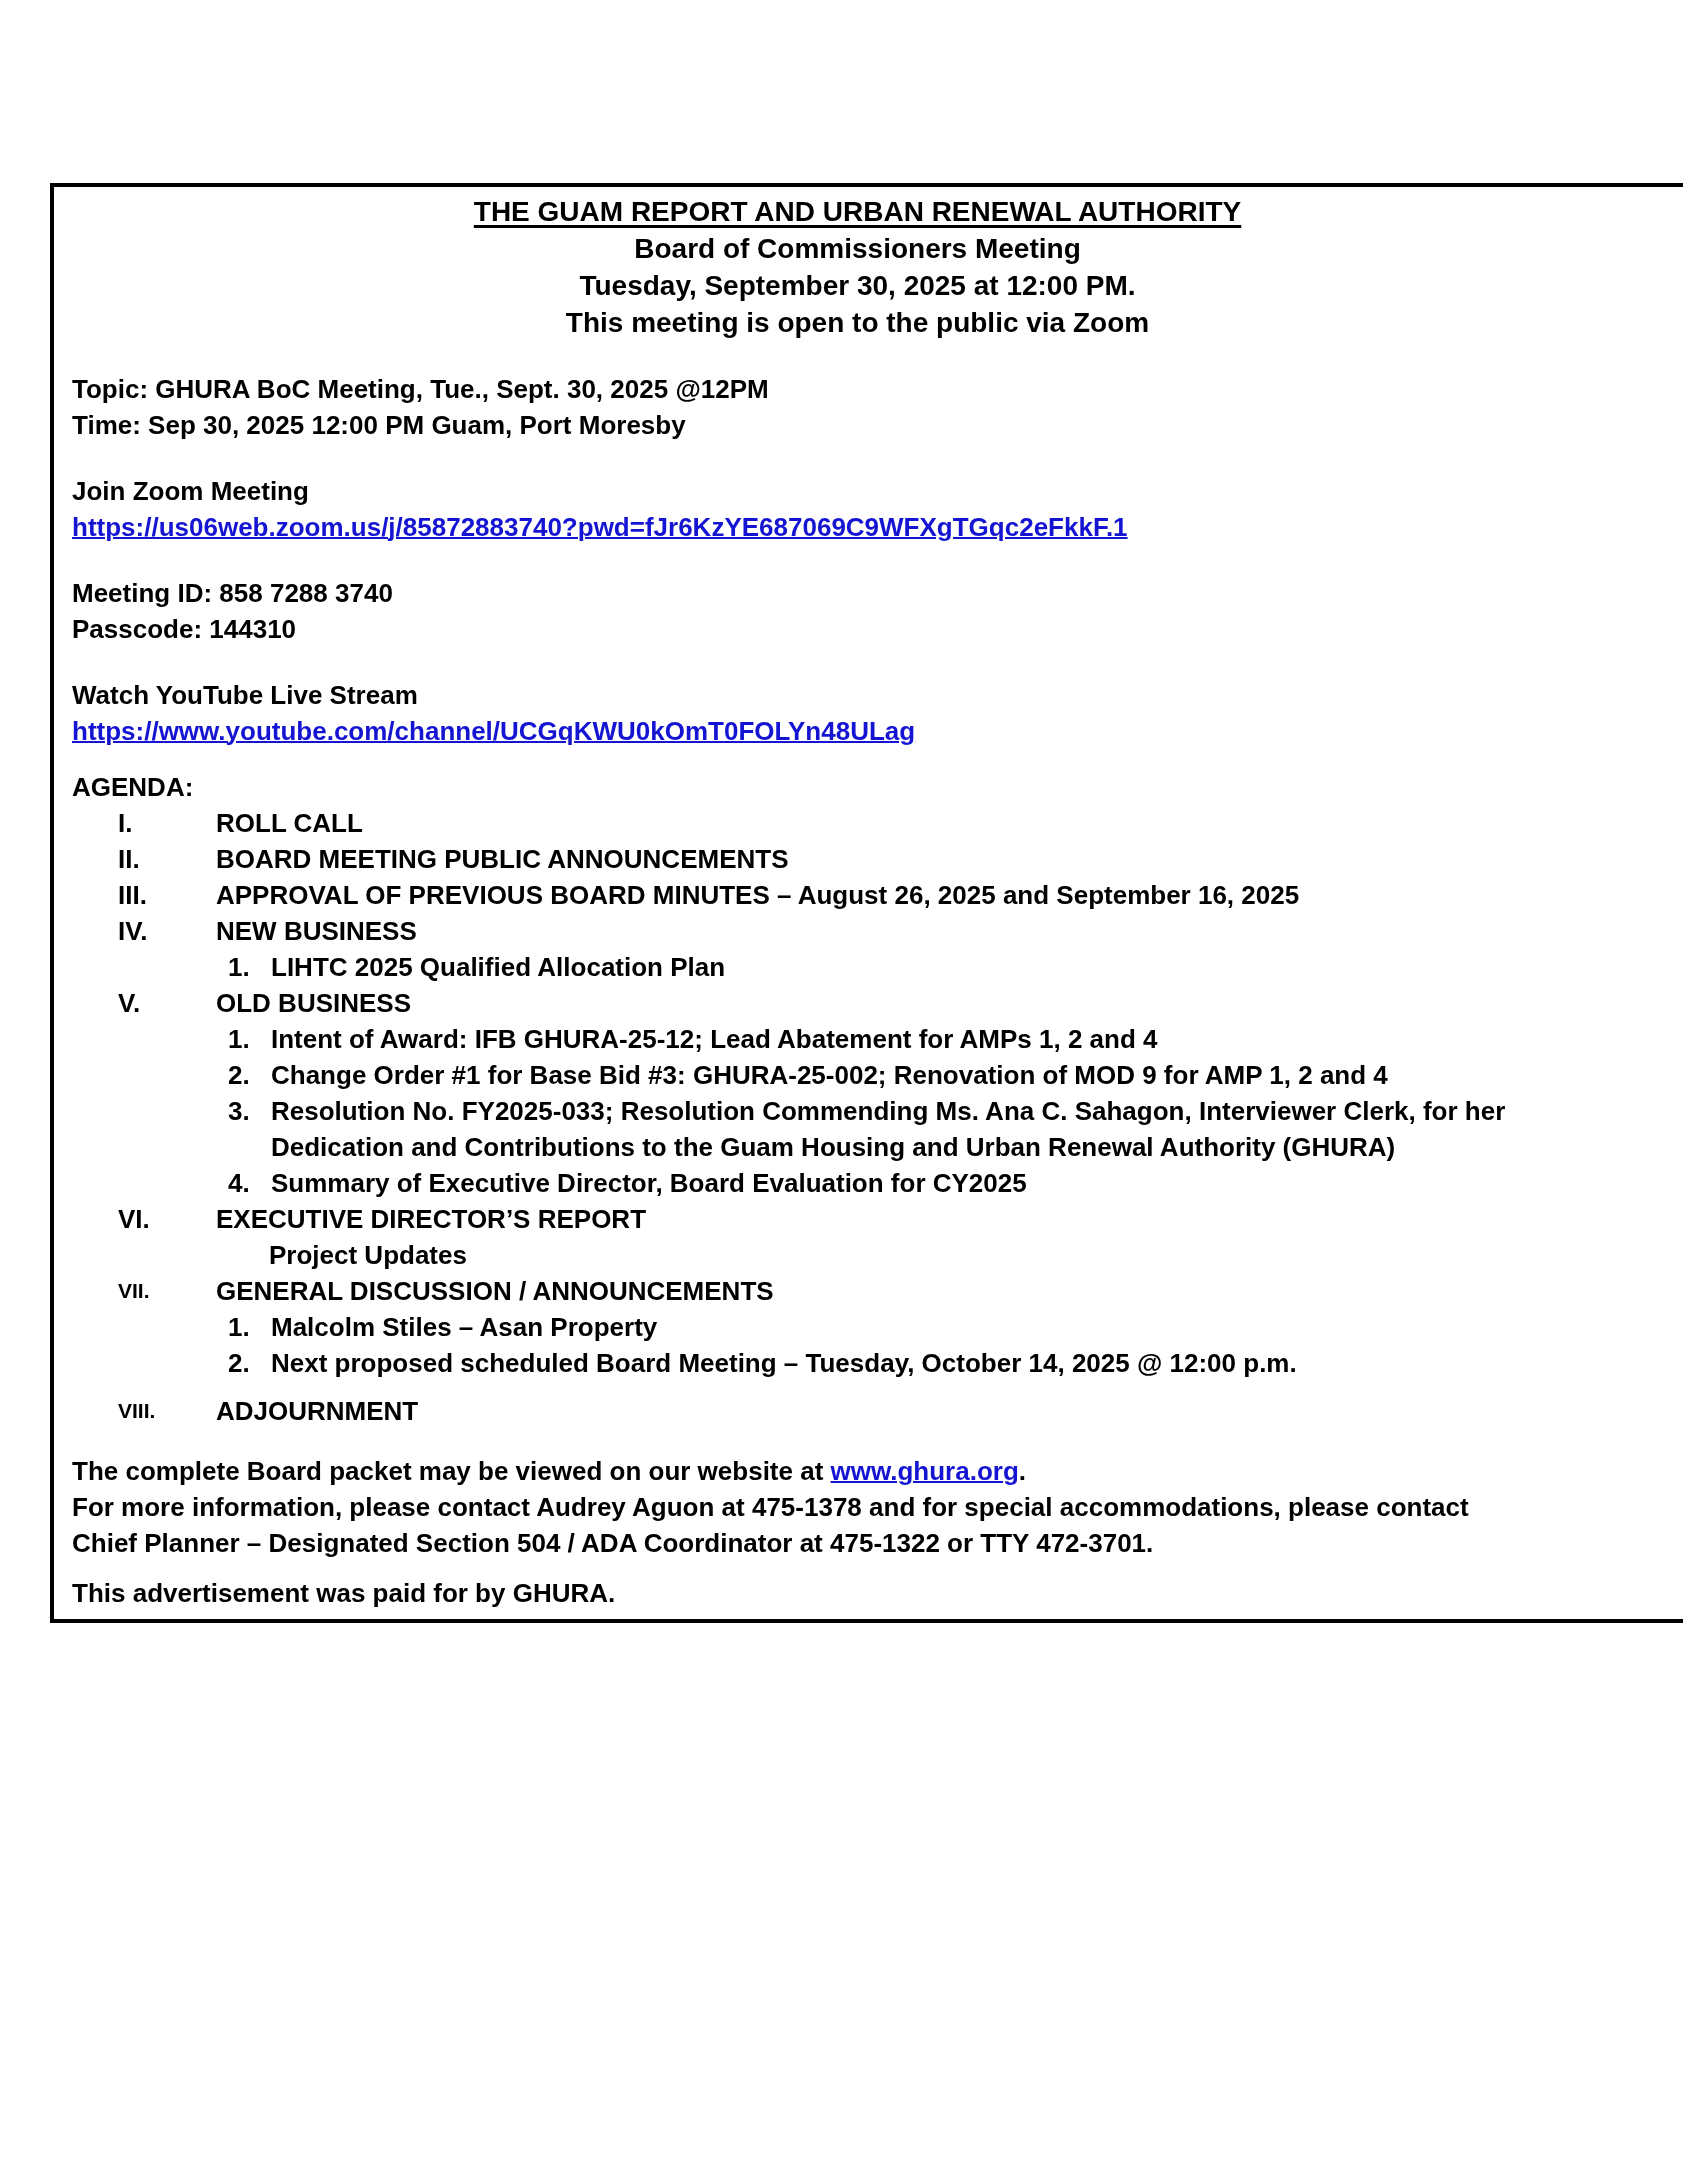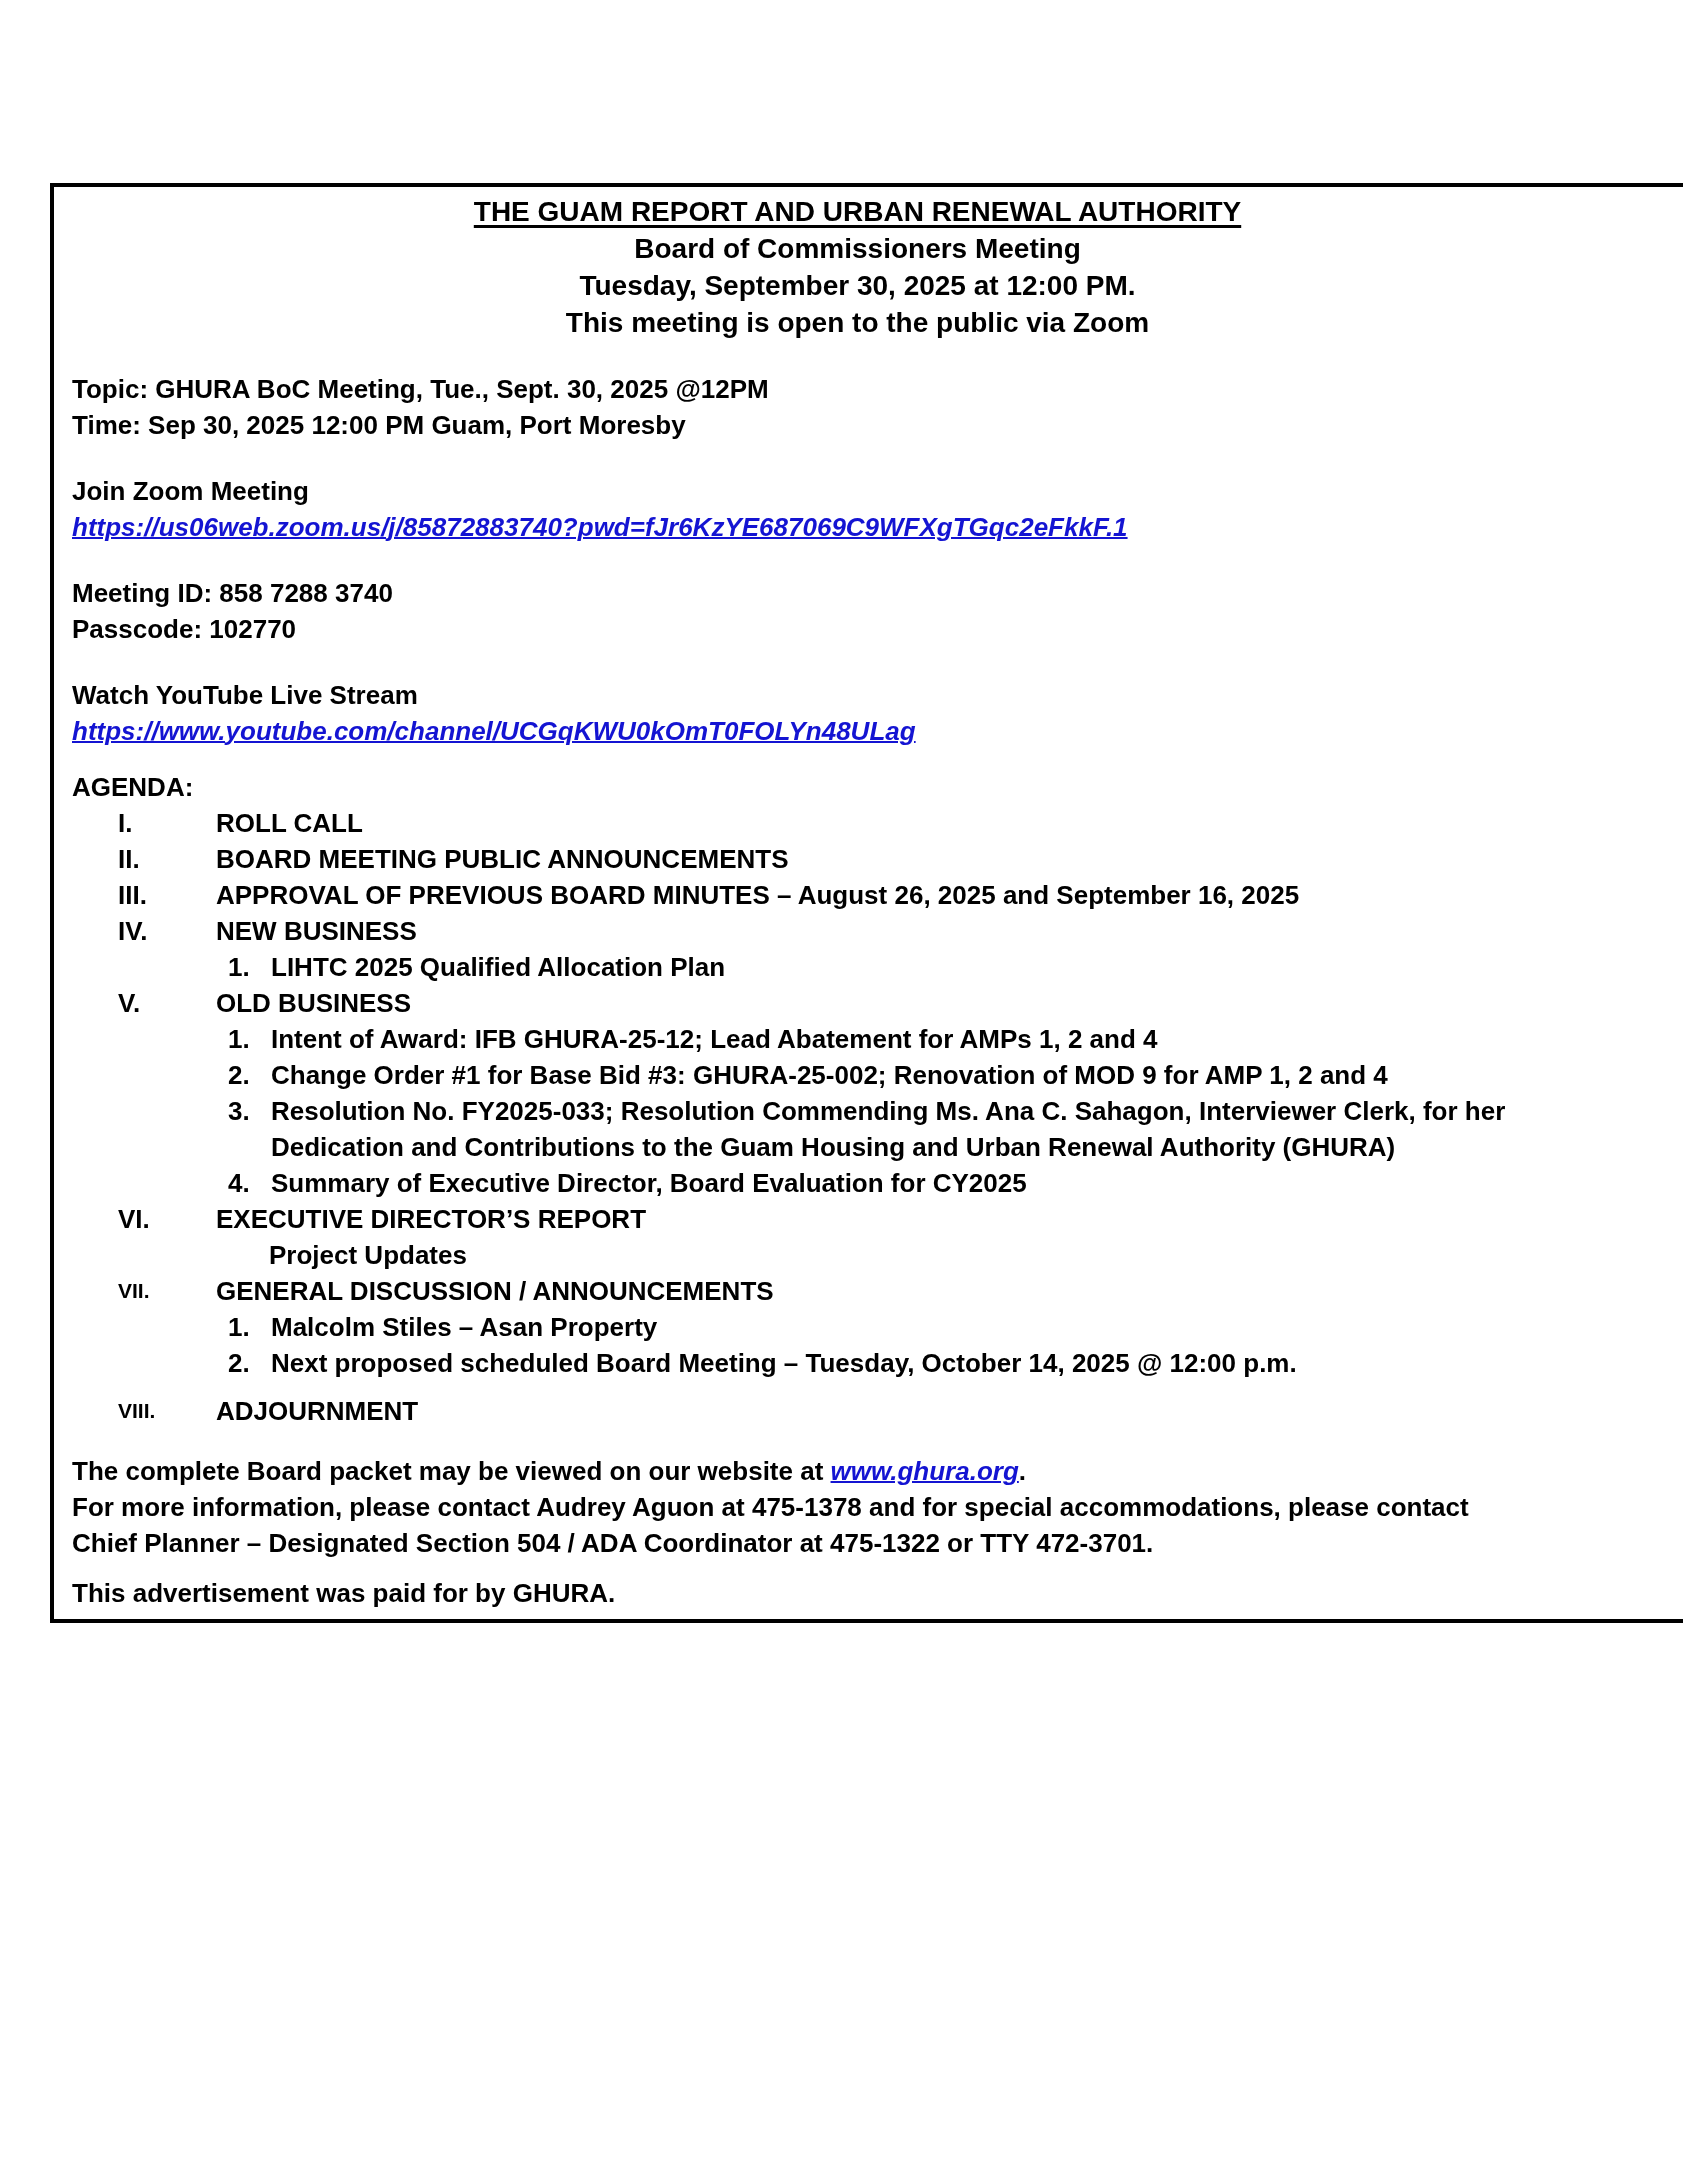--- a/index.html
+++ b/index.html
@@ -36,21 +36,20 @@
   .body-text { font-size: 26px; line-height: 36px; }
   .gap-lg { height: 30px; }
   .gap-md { height: 24px; }
   .gap-sm { height: 20px; }
   .gap-xs { height: 14px; }
   a.doclink, .doclink {
     color: #1414d2;
     text-decoration: underline;
     text-decoration-thickness: 2px;
     cursor: pointer;
-    font-style: italic;
   }
   .agenda-row { display: flex; font-size: 26px; line-height: 36px; }
   .agenda-row .roman {
     margin-left: 46px;
     width: 98px;
     flex: 0 0 98px;
   }
   .agenda-row .roman.roman-lg { font-size: 21px; }
   .agenda-row .section-label { flex: 1; }
   .sub-row { display: flex; font-size: 26px; line-height: 36px; padding-left: 156px; }
@@ -79,21 +78,21 @@
   <div class="body-text">Time: Sep 30, 2025 12:00 PM Guam, Port Moresby</div>
 
   <div class="gap-lg"></div>
 
   <div class="body-text">Join Zoom Meeting</div>
   <div class="body-text"><a class="doclink">https://us06web.zoom.us/j/85872883740?pwd=fJr6KzYE687069C9WFXgTGqc2eFkkF.1</a></div>
 
   <div class="gap-lg"></div>
 
   <div class="body-text">Meeting ID: 858 7288 3740</div>
-  <div class="body-text">Passcode: 102770</div>
+  <div class="body-text">Passcode: 144310</div>
 
   <div class="gap-lg"></div>
 
   <div class="body-text">Watch YouTube Live Stream</div>
   <div class="body-text"><a class="doclink">https://www.youtube.com/channel/UCGqKWU0kOmT0FOLYn48ULag</a></div>
 
   <div class="gap-sm"></div>
 
   <div class="body-text">AGENDA:</div>
 

